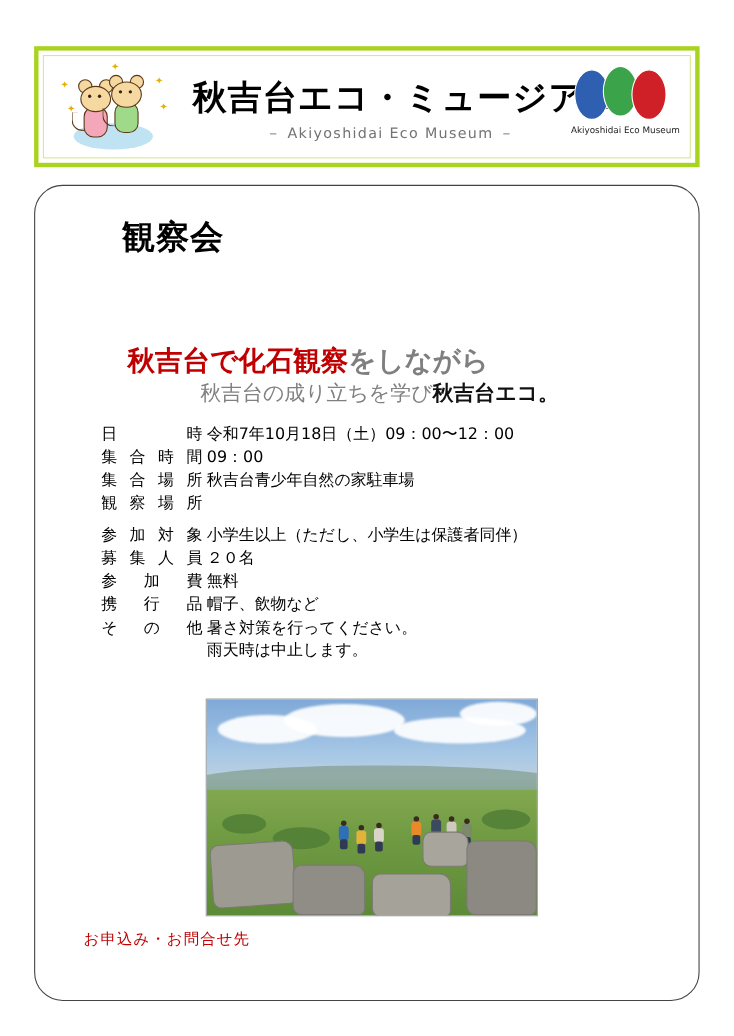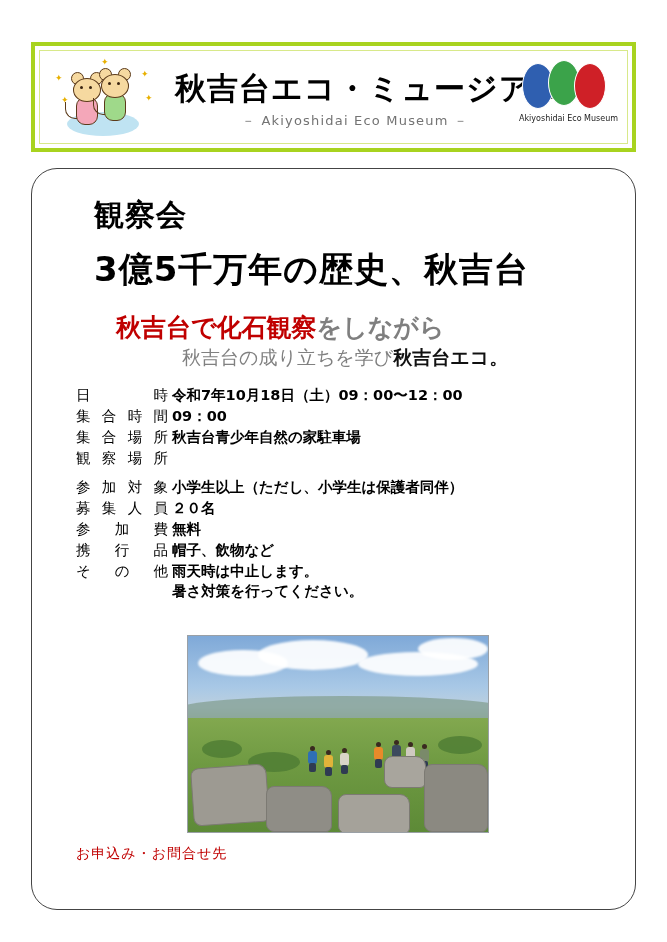--- a/index.html
+++ b/index.html
@@ -195,21 +195,21 @@
     width: 605px;
     height: 742px;
     border: 1.5px solid #444;
     border-radius: 26px;
     background: #ffffff;
     box-sizing: border-box;
   }
 
   .title-main {
     position: absolute;
-    left: 62px;
+    left: 79px;
     top: 26px;
     font-size: 30px;
     font-weight: bold;
     letter-spacing: 1px;
   }
   .title-sub {
     position: absolute;
     left: 62px;
     top: 78px;
     font-size: 34px;
@@ -234,42 +234,41 @@
     top: 176px;
     font-size: 19px;
     color: #808080;
     white-space: nowrap;
   }
   .lead-grey .dark { color: #111; font-weight: bold; }
 
   
   .details {
     position: absolute;
-    left: 44px;
+    left: 60px;
     top: 216px;
     width: 500px;
     font-size: 14.5px;
     line-height: 20px;
   }
   .row {
     display: flex;
     align-items: flex-start;
     margin-bottom: 1px;
   }
   .row .lbl {
     width: 92px;
     flex: 0 0 92px;
     text-align: justify;
     text-align-last: justify;
     white-space: nowrap;
     padding-right: 4px;
   }
   .row .val {
     flex: 1;
-    font-weight: bold;
   }
   .row.gap { margin-top: 9px; }
   .val .indent { display: block; padding-left: 26px; }
   .val .unindent { display: block; }
 
   
   .photo {
     position: absolute;
     left: 155px;
     top: 466px;
@@ -411,21 +410,20 @@
       <div class="blob b2"></div>
       <div class="blob b3"></div>
     </div>
     <div class="caption">Akiyoshidai Eco Museum</div>
   </div>
 </div>
 
 <div class="card">
 
   <div class="title-main">観察会</div>
-  <div class="title-sub">3億5千万年の歴史、秋吉台</div>
 
   <div class="lead-red">
     <span>秋吉台で化石観察</span><span class="grey">をしながら</span>
   </div>
   <div class="lead-grey">
     <span>秋吉台の成り立ちを学び</span><span class="dark">秋吉台エコ。</span>
   </div>
 
   <div class="details">
 
@@ -464,22 +462,22 @@
     </div>
 
     <div class="row">
       <div class="lbl">携 行 品</div>
       <div class="val">帽子、飲物など</div>
     </div>
 
     <div class="row">
       <div class="lbl">そ の 他</div>
       <div class="val">
+        <span class="unindent">暑さ対策を行ってください。</span>
         <span class="unindent">雨天時は中止します。</span>
-        <span class="unindent">暑さ対策を行ってください。</span>
       </div>
     </div>
 
   </div>
 
   <div class="photo">
     <div class="cloud cl1"></div>
     <div class="cloud cl2"></div>
     <div class="cloud cl3"></div>
     <div class="cloud cl4"></div>

